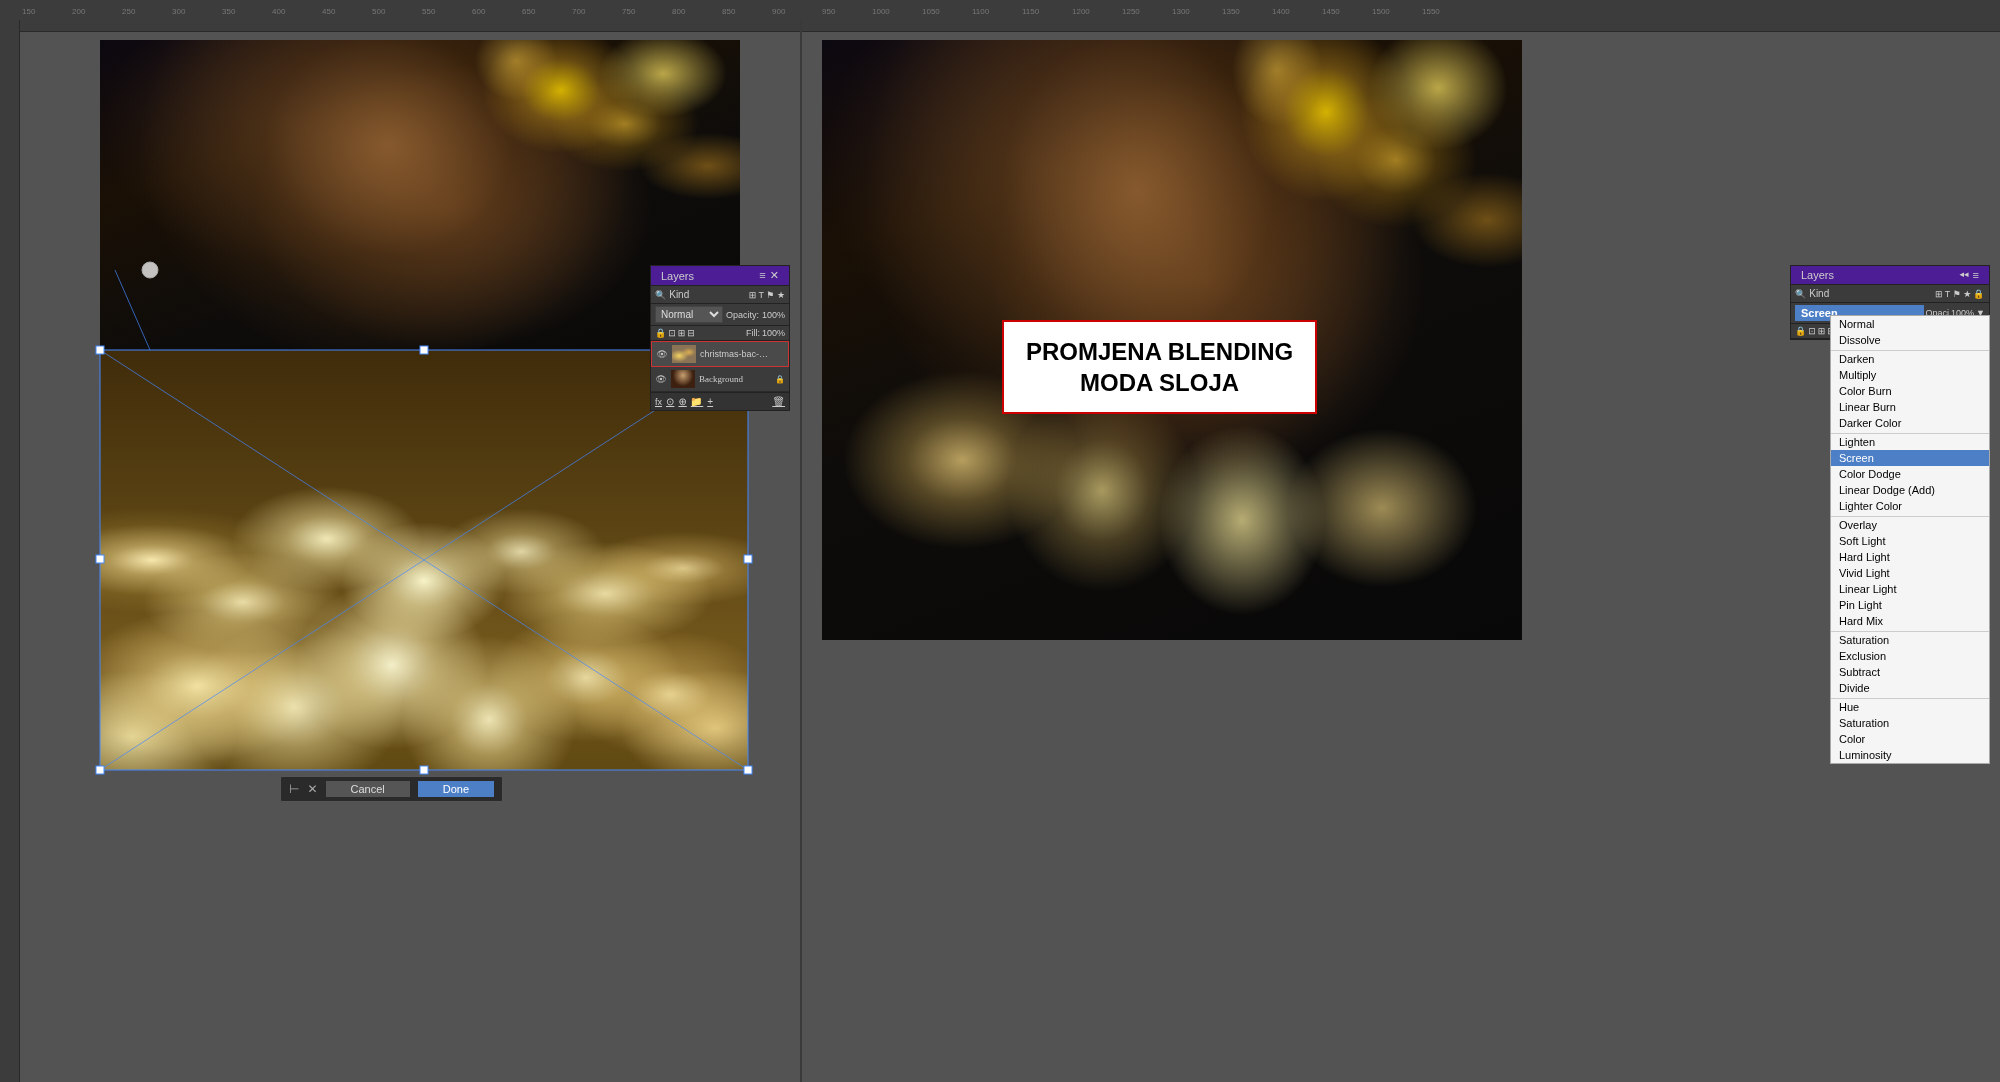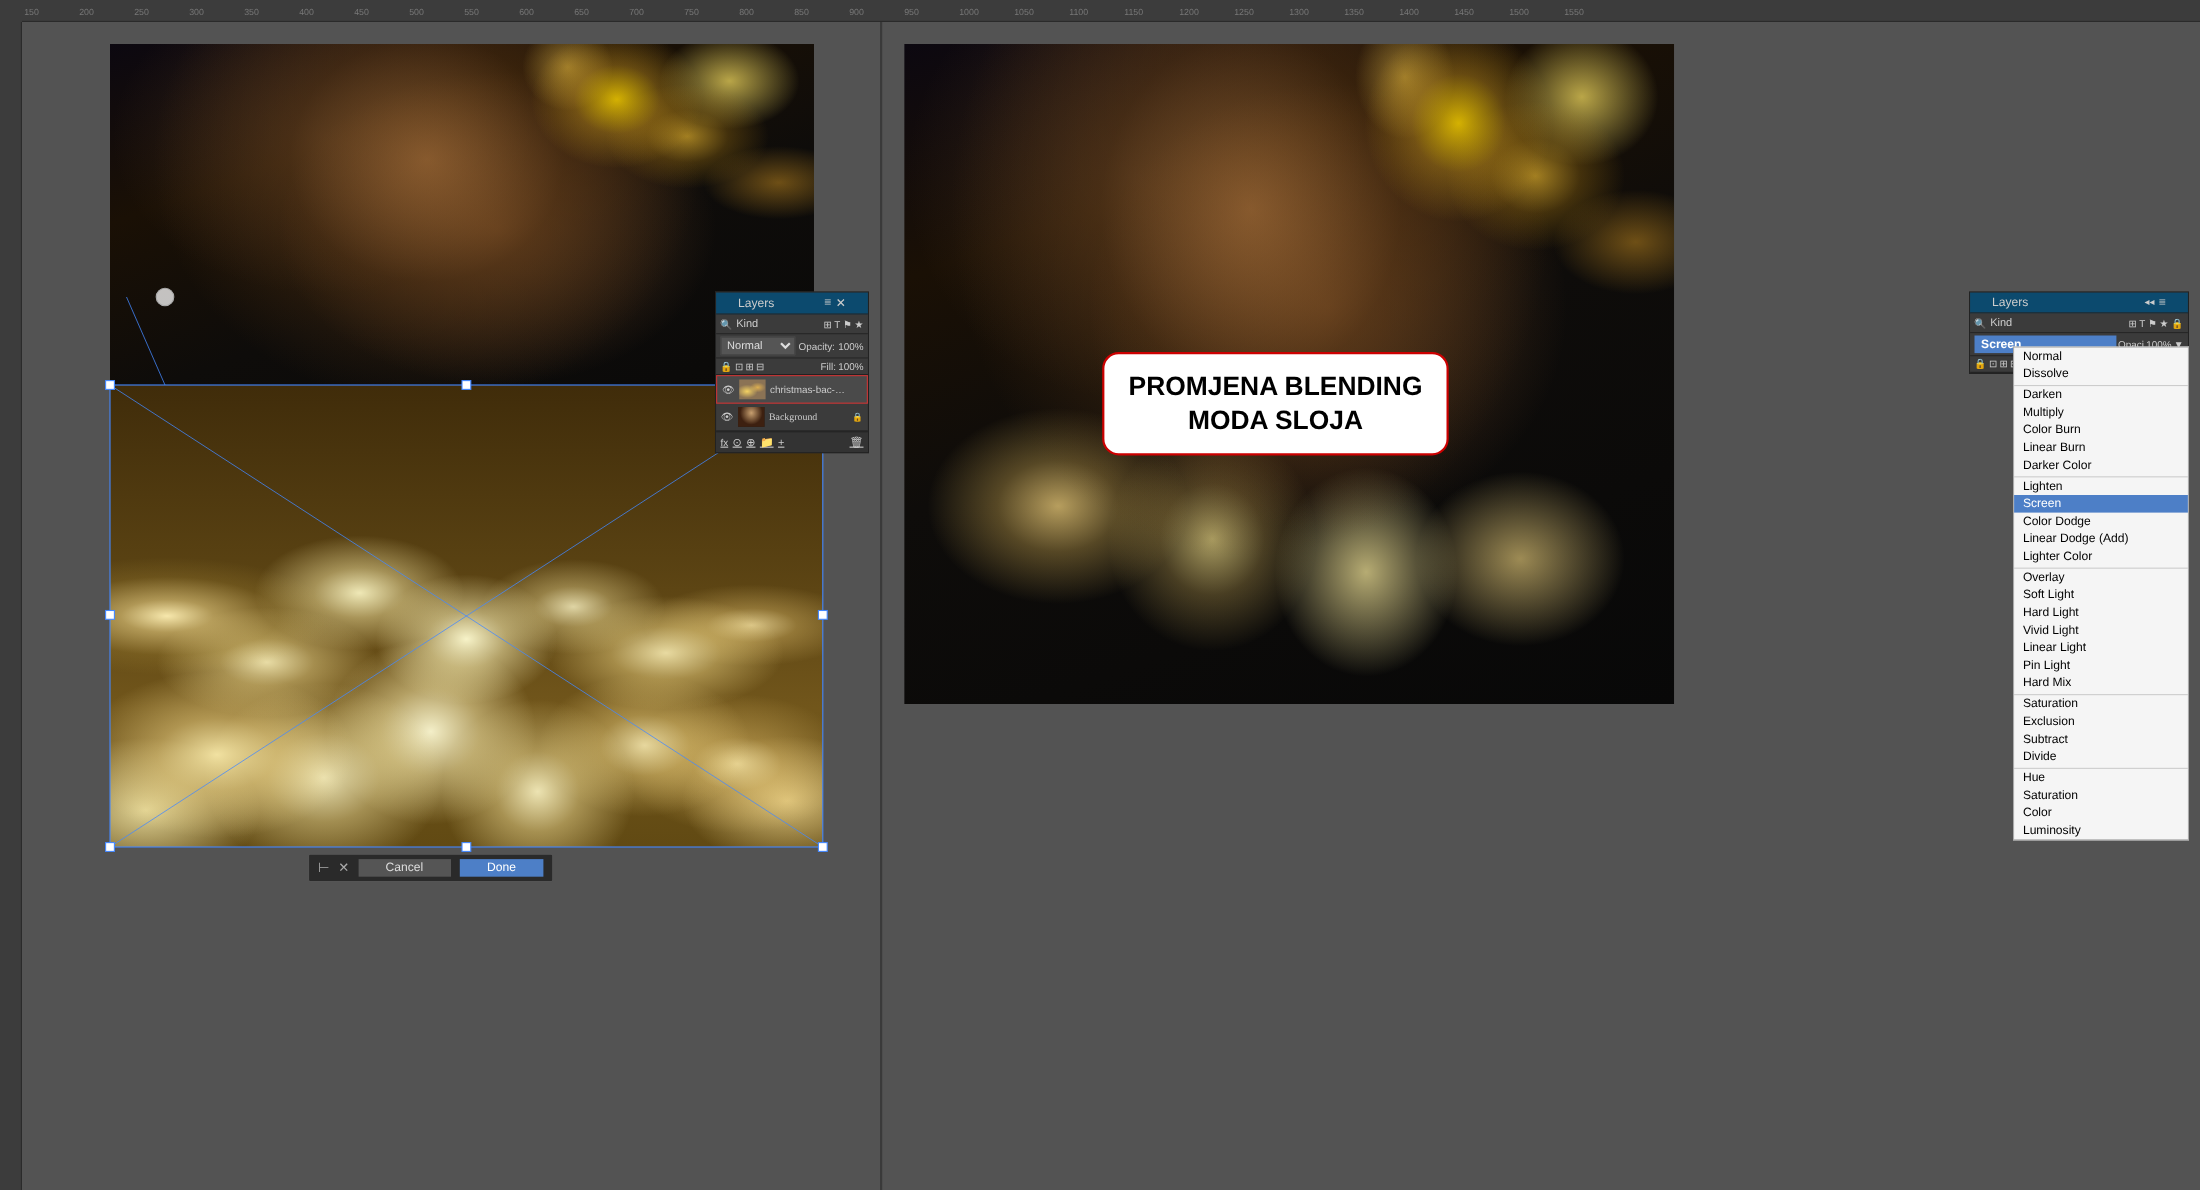--- a/index.html
+++ b/index.html
@@ -11,21 +11,21 @@
       font-size: 11px;
       color: #ccc;
       overflow: hidden;
       position: relative;
     }
 
     
     .ruler-top {
       position: absolute;
       top: 0; left: 0; right: 0;
-      height: 20px;
+      height: 32px;
       background: #3c3c3c;
       border-bottom: 1px solid #2a2a2a;
       display: flex;
       align-items: center;
     }
     .ruler-corner {
       width: 20px;
       height: 20px;
       background: #3c3c3c;
       flex-shrink: 0;
@@ -91,22 +91,22 @@
       position: absolute;
       top: 245px;
       right: 10px;
       width: 140px;
       background: #3b3b3b;
       border: 1px solid #222;
       z-index: 100;
     }
 
     .layers-panel-header {
-      background: #0c4a6e;
-      padding: 3px 20px;
+      background: #4c1d95;
+      padding: 3px 10px;
       display: flex;
       justify-content: space-between;
       align-items: center;
       border-bottom: 1px solid #222;
       font-size: 11px;
     }
 
     .layer-item {
       display: flex;
       align-items: center;
@@ -419,21 +419,21 @@
         radial-gradient(ellipse at 55% 40%, rgba(160,100,50,0.5) 0%, transparent 40%),
         radial-gradient(ellipse at 30% 20%, rgba(140,100,70,0.3) 0%, transparent 30%),
         radial-gradient(ellipse at 20% 70%, rgba(255,220,130,0.7) 0%, rgba(255,210,100,0.3) 7%, transparent 15%),
         radial-gradient(ellipse at 40% 75%, rgba(255,235,145,0.65) 0%, rgba(255,215,110,0.25) 8%, transparent 16%),
         radial-gradient(ellipse at 60% 80%, rgba(255,240,160,0.7) 0%, transparent 14%),
         radial-gradient(ellipse at 80% 78%, rgba(255,225,135,0.6) 0%, transparent 12%),
         linear-gradient(160deg, #0c0810 0%, #1a1005 25%, #0e0c0a 50%, #080808 100%);">
       </div>
     </div>
 
-    <div class="label-box" style="top:300px; left:200px; font-size:24px; padding:14px 22px;border-radius:15px;">
+    <div class="label-box" style="top:300px; left:200px; font-size:24px; padding:14px 22px;">
       <span>PROMJENA BLENDING</span><br>
       <span>MODA SLOJA</span>
     </div>
 
     <div class="layers-panel-right">
 
       <div class="layers-panel-header">
         <span>Layers</span>
         <div style="display:flex;gap:4px;">
           <span style="cursor:pointer;font-size:9px;">◂◂</span>

